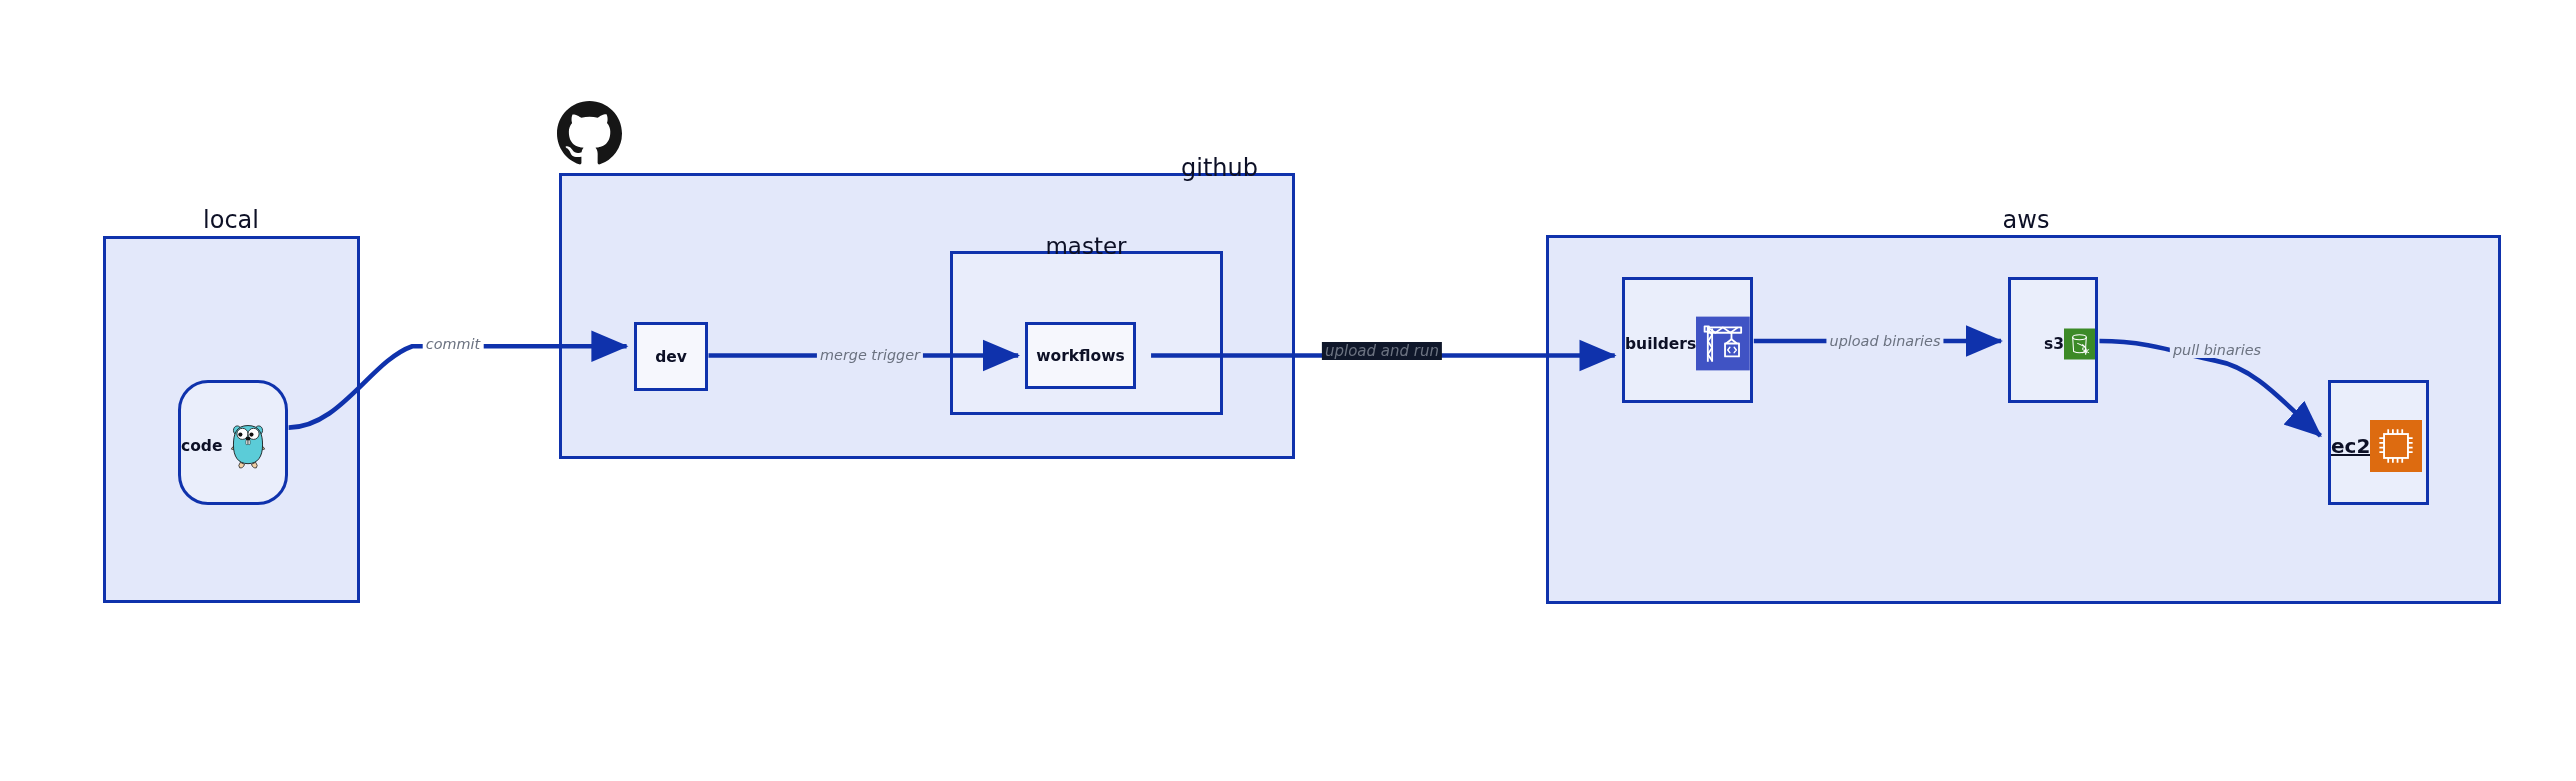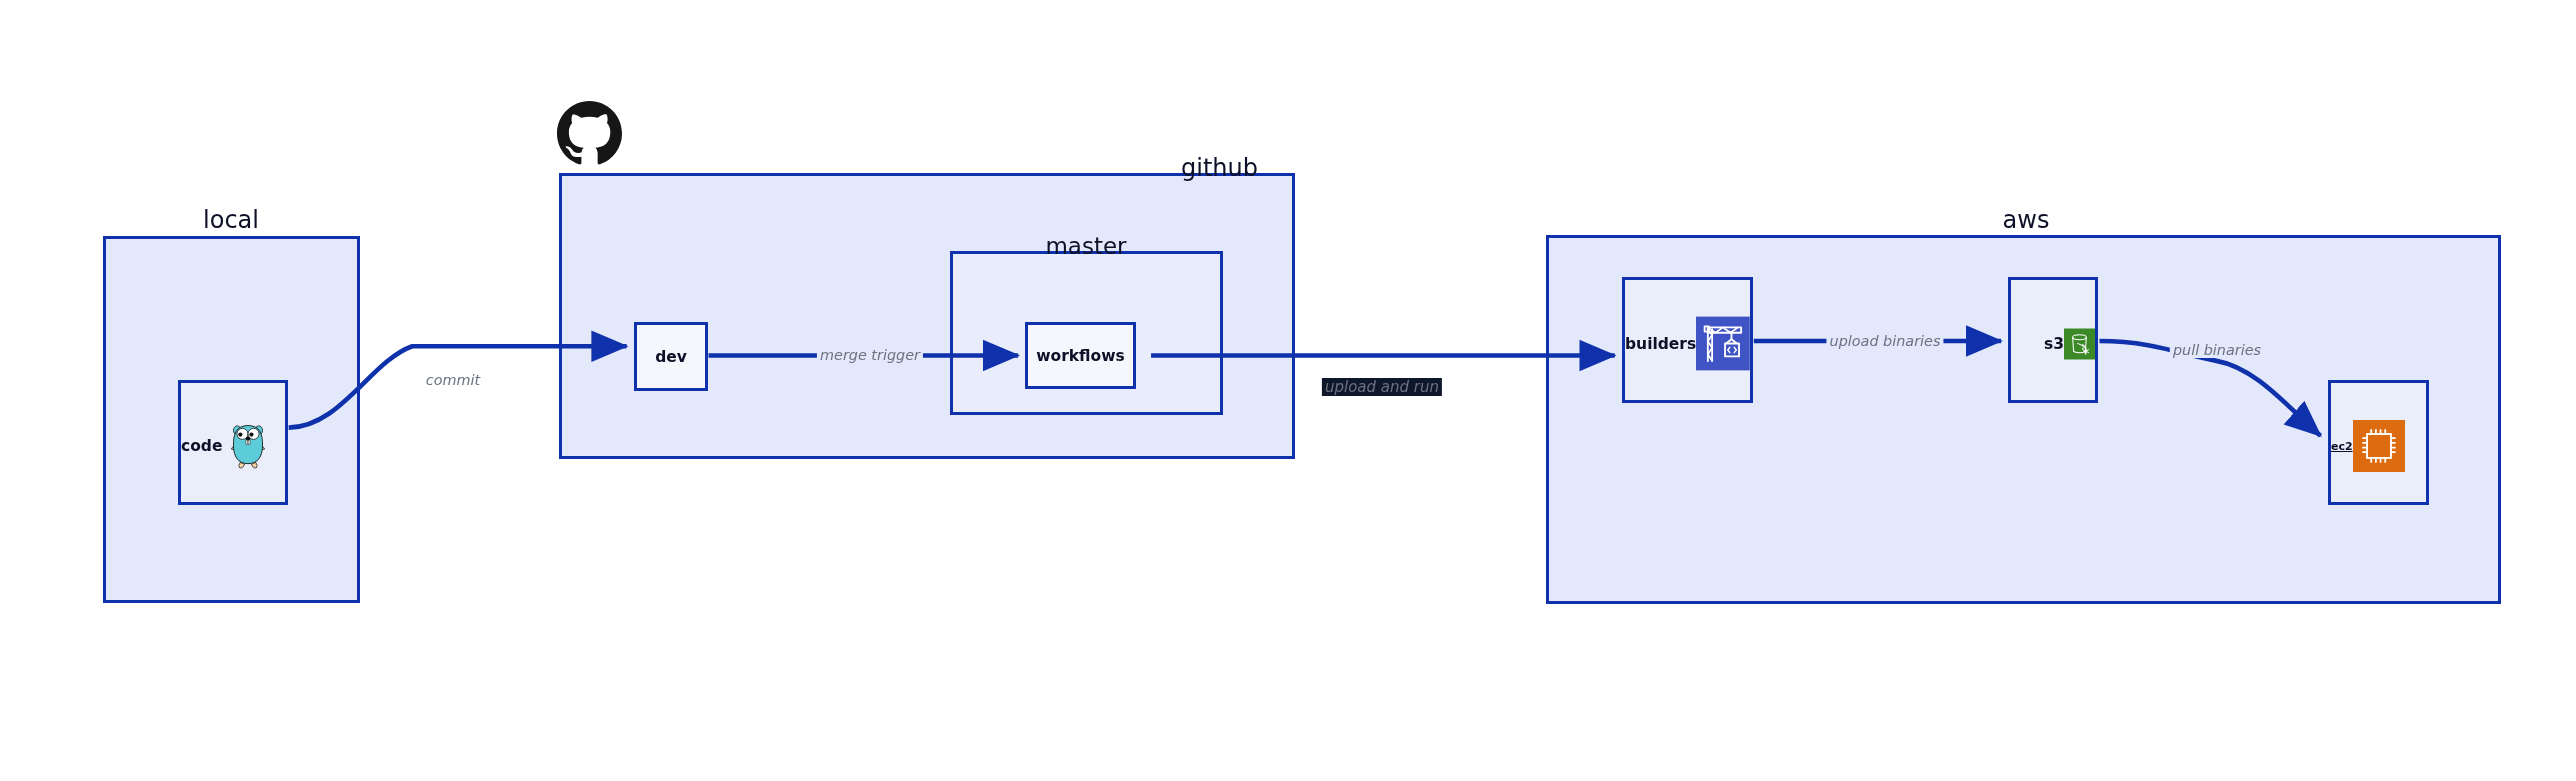--- a/index.html
+++ b/index.html
@@ -14,21 +14,21 @@
 
   .node{position:absolute;background:#eaeefb;border:3.1px solid #0f32ac;box-sizing:border-box;
         display:flex;flex-direction:row;align-items:center;}
   .node.plain{background:#f6f7fd;}
   .node-label{color:#0d1026;font-weight:700;white-space:nowrap;}
   .node-icon{display:flex;align-items:center;justify-content:center;}
 
   .edge-label{position:absolute;color:#6b7280;font-style:italic;white-space:nowrap;
               background:#ffffff;padding:0 3.1px;transform:translate(-50%,-50%);}
   .edge-label.on-cluster{background:#e3e8fa;}
-  .edge-label.on-white{background:#ffffff;margin-top:36px;}
+  .edge-label.on-white{background:#ffffff;}
 
   #title{position:absolute;color:#0d1026;white-space:nowrap;transform:translateX(-50%);
          text-decoration:underline;text-underline-offset:5.2px;text-decoration-thickness:3.1px;}
 
   .octocat{position:absolute;}
 </style>
 </head>
 <body>
 
 <div id="stage">
@@ -76,21 +76,21 @@
       <path d="M 4075 662 C 4180 662 4240 690 4300 700 C 4380 714 4440 790 4504 846" marker-end="url(#ah)"></path>
     </g>
   </svg>
 
   <div class="edge-label on-white" id="el-0" style="left: 453px; top: 344px; font-size: 14.4px; background: rgb(255, 255, 255);">commit</div>
   <div class="edge-label on-cluster" id="el-1" style="left: 870px; top: 355px; font-size: 14.4px; background: rgb(227, 232, 250);">merge trigger</div>
   <div class="edge-label on-white" id="el-2" style="left: 1382px; top: 351px; font-size: 15px; background: #0f172a;">upload and run</div>
   <div class="edge-label on-cluster" id="el-3" style="left: 1885px; top: 341px; font-size: 14.4px; background: rgb(227, 232, 250);">upload binaries</div>
   <div class="edge-label on-cluster" id="el-4" style="left: 2217px; top: 350px; font-size: 14.4px; background: rgb(227, 232, 250);">pull binaries</div>
 
-  <div class="node" id="nd-code" style="left: 178px; top: 380px; width: 110px; height: 125px; justify-content: flex-start;">
+  <div class="node" id="nd-code" style="left: 178px; top: 380px; width: 110px; height: 125px; justify-content: flex-start; border-radius: 30px;">
     <span class="node-label" style="font-size: 15.5px; margin-top: 7.2px;">code</span>
     <span class="node-icon" style="width: 52px; height: 52px; margin-top: 7.2px;">
       <svg viewBox="0 0 120 150" width="100%" height="100%">
 
         <path d="M24 74 q-10 2 -12 10 q8 4 14 -2 z" fill="#f2d0a4" stroke="#1a1a1a" stroke-width="2.2"></path>
         <path d="M96 74 q10 2 12 10 q-8 4 -14 -2 z" fill="#f2d0a4" stroke="#1a1a1a" stroke-width="2.2"></path>
 
         <path d="M38 122 q-8 10 -2 16 q10 2 14 -10 z" fill="#f2d0a4" stroke="#1a1a1a" stroke-width="2.2"></path>
         <path d="M82 122 q8 10 2 16 q-10 2 -14 -10 z" fill="#f2d0a4" stroke="#1a1a1a" stroke-width="2.2"></path>
 
@@ -167,21 +167,21 @@
           <path d="M60 68 L80 78"></path>
           <path d="M80 68 L60 78"></path>
           <path d="M70 66 L66 70 M70 66 L74 70"></path>
           <path d="M70 80 L66 76 M70 80 L74 76"></path>
         </g>
       </svg>
     </span>
   </div>
 
   <div class="node" id="nd-ec2" style="left: 2328px; top: 380px; width: 101px; height: 125px; justify-content: flex-start;">
-    <span class="node-label" style="font-size: 11px; margin-top: 7.2px; text-decoration: underline;">ec2</span>
+    <span class="node-label" style="font-size: 20px; margin-top: 7.2px; text-decoration: underline;">ec2</span>
     <span class="node-icon" style="width: 52px; height: 52px; margin-top: 7.2px;">
       <svg viewBox="0 0 100 100" width="100%" height="100%">
         <rect x="0" y="0" width="100" height="100" fill="#dd6b10"></rect>
         <rect x="27" y="27" width="46" height="46" fill="none" stroke="#ffffff" stroke-width="3.6"></rect>
         <g stroke="#ffffff" stroke-width="3.4" stroke-linecap="butt">
           <path d="M35 18 L35 27 M44 18 L44 27 M53 18 L53 27 M62 18 L62 27"></path>
           <path d="M35 73 L35 82 M44 73 L44 82 M53 73 L53 82 M62 73 L62 82"></path>
           <path d="M18 35 L27 35 M18 44 L27 44 M18 53 L27 53 M18 62 L27 62"></path>
           <path d="M73 35 L82 35 M73 44 L82 44 M73 53 L82 53 M73 62 L82 62"></path>
         </g>

